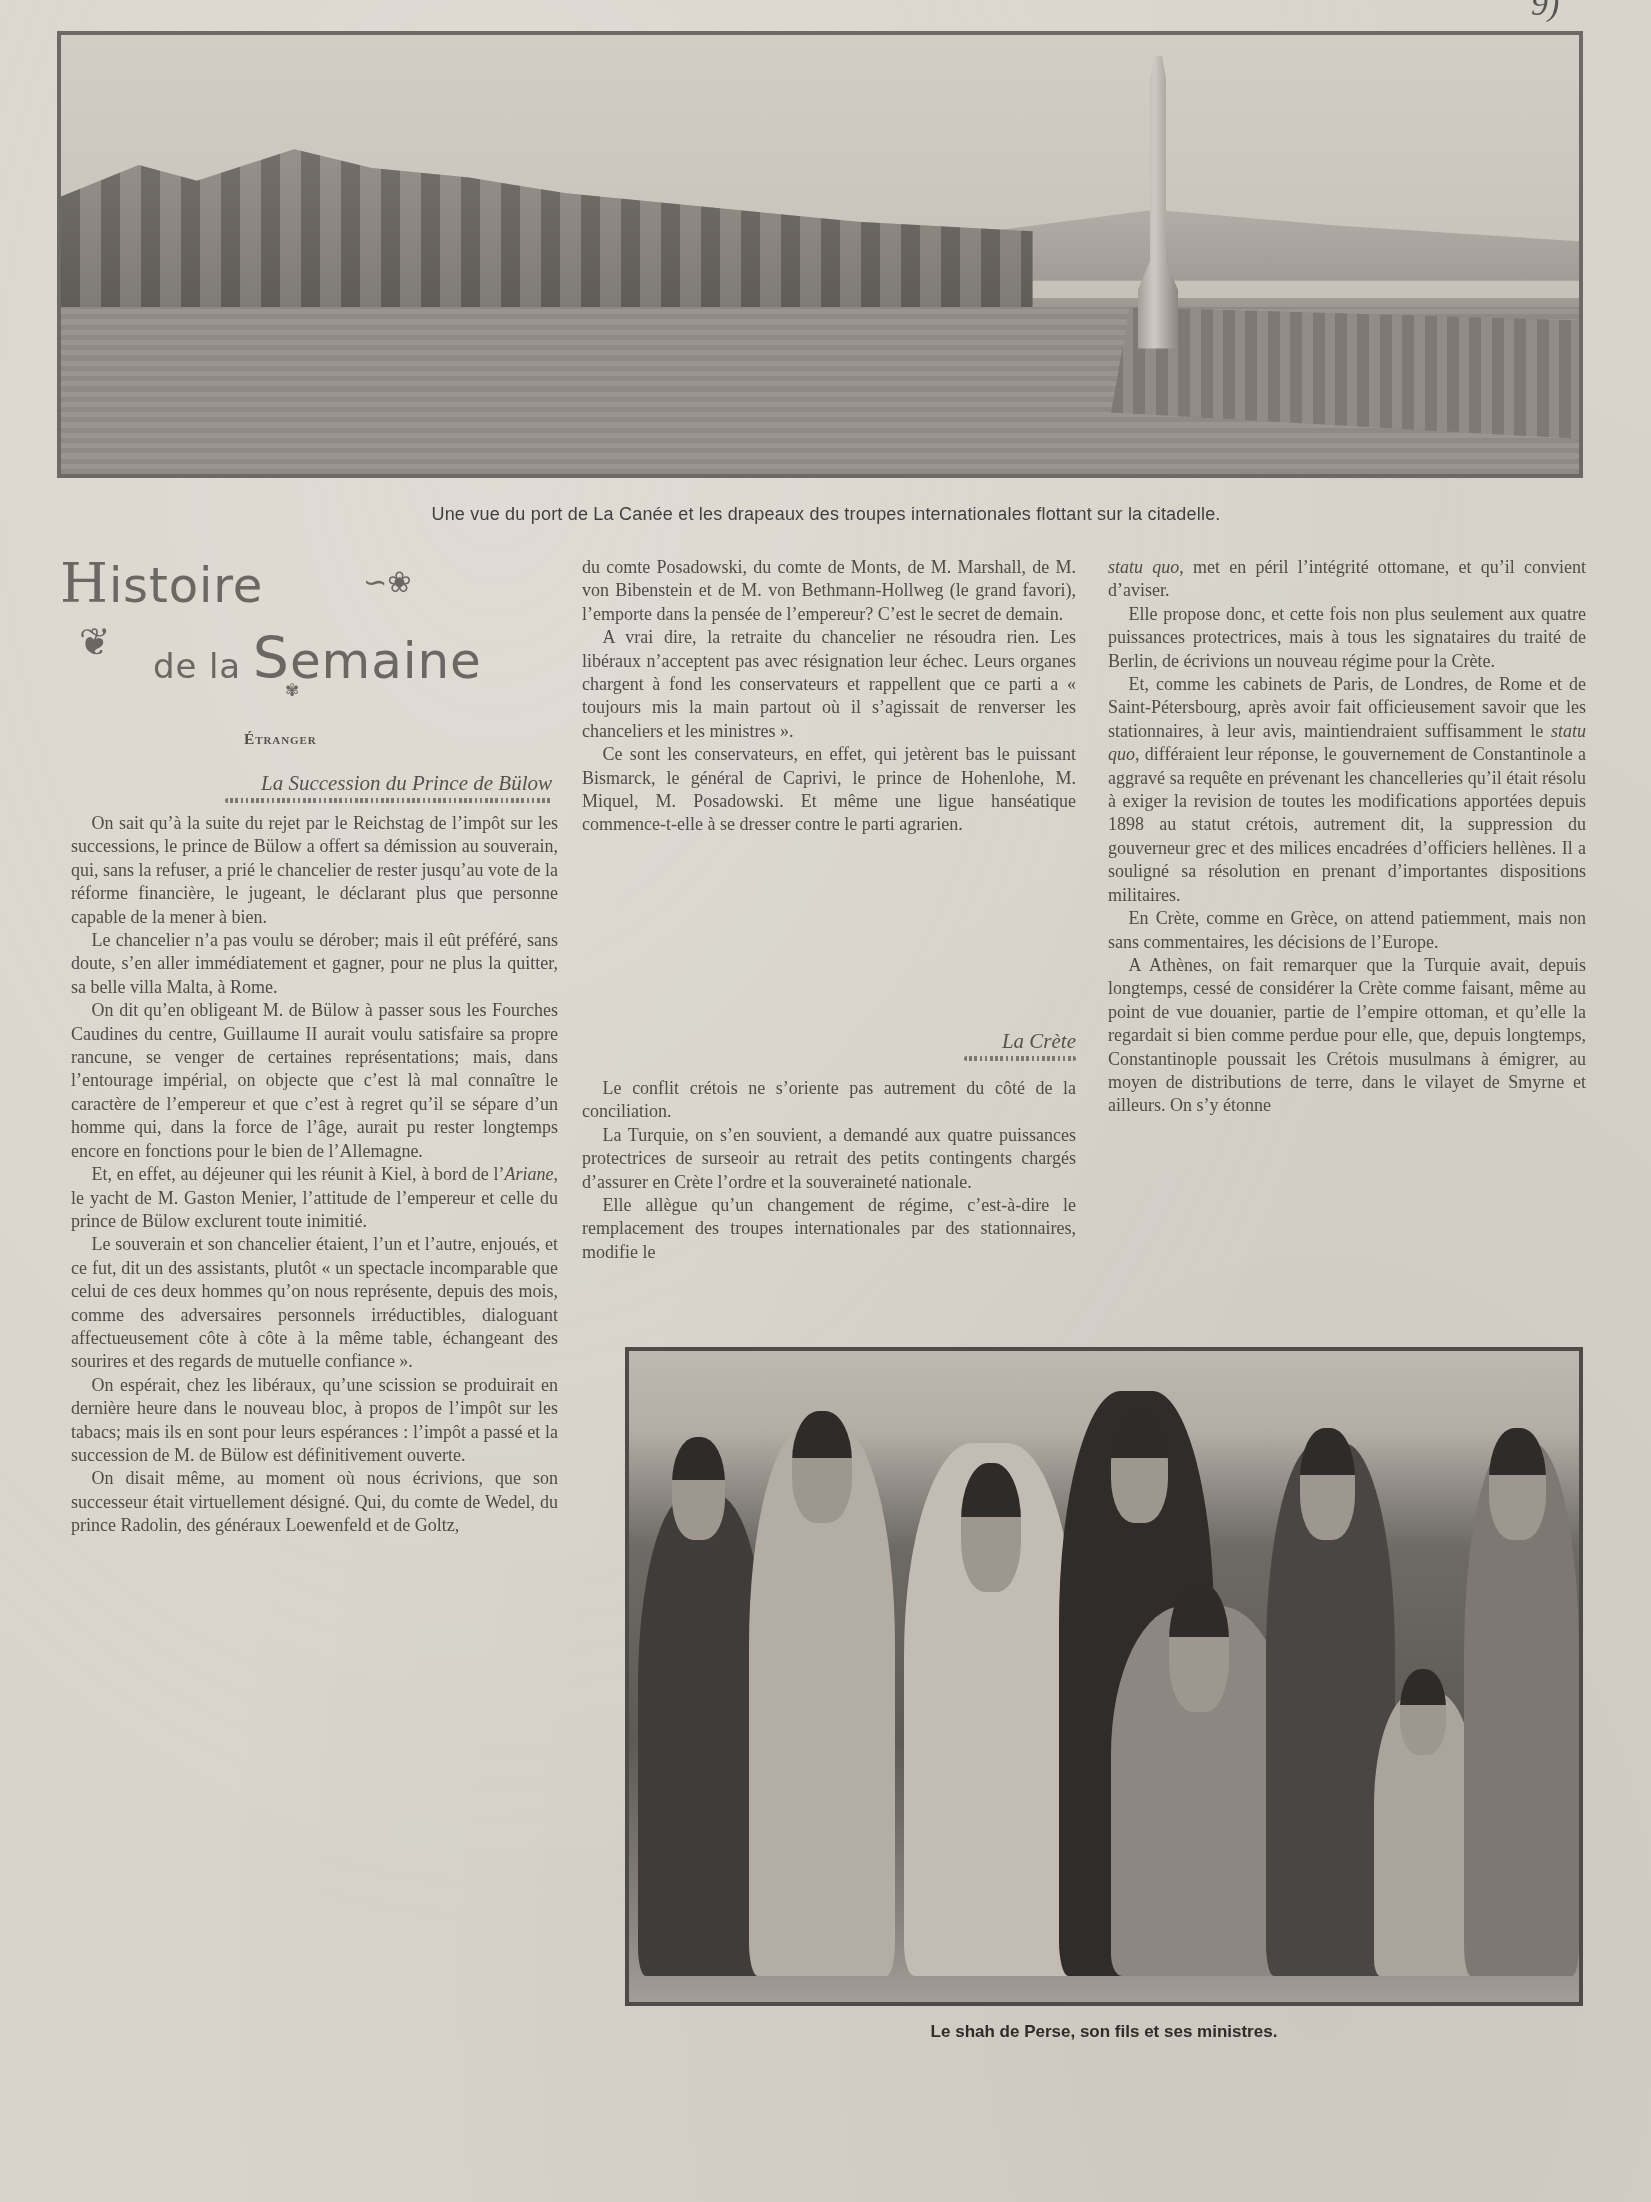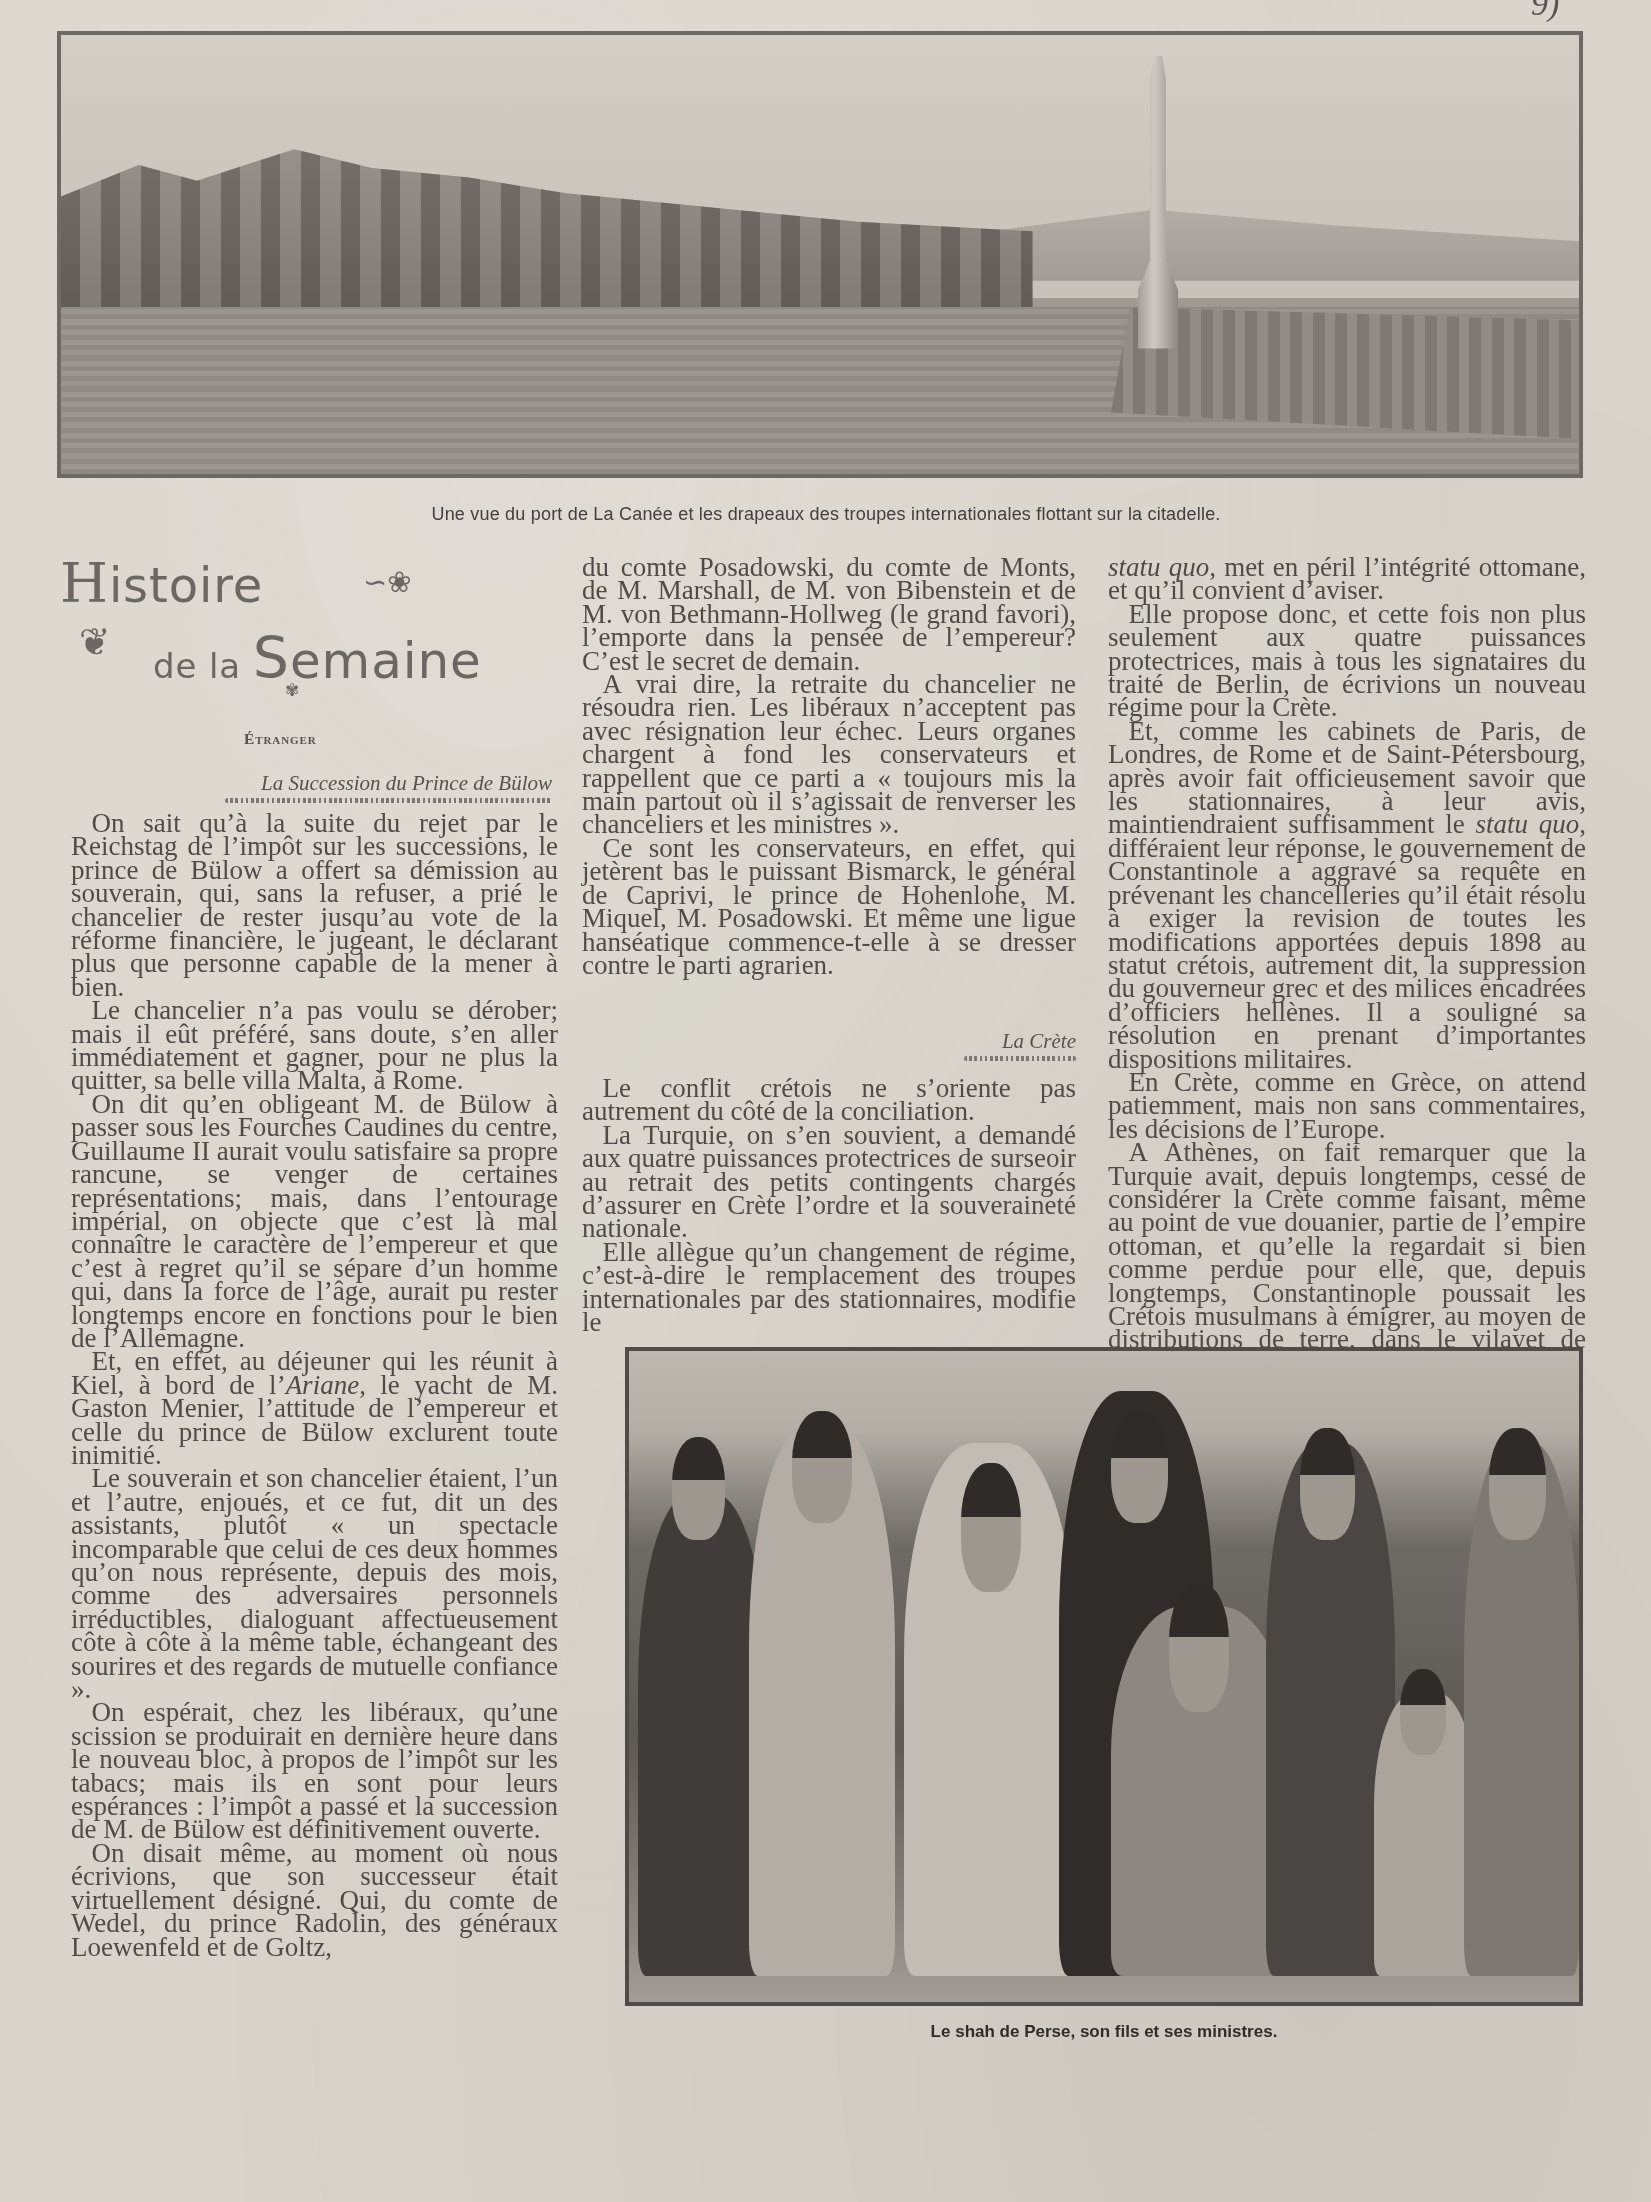--- a/index.html
+++ b/index.html
@@ -61,21 +61,21 @@
     .orn-3 { left: 225px; top: 129px; font-size: 17px; }
     .section-label { position: absolute; left: 244px; top: 730px; font-size: 15.5px;
       font-variant: small-caps; letter-spacing: 0.9px; color: #55524e; font-weight: bold; }
     .subhead { position: absolute; text-align: right; font-style: italic; font-size: 21px; color: #55524e; }
     .subhead .wavy { display: block; height: 5.2px; margin-top: 1.7px;
       background: repeating-linear-gradient(90deg, #7a7672 0 2.6px, transparent 2.6px 5.2px);
       border-radius: 2.6px; }
     .subhead-1 { left: 225px; top: 771px; width: 327px; }
     .subhead-2 { left: 964px; top: 1029px; width: 112px; }
     
-    .col { position: absolute; font-size: 27px; line-height: 23.4px; text-align: justify;
+    .col { position: absolute; font-size: 18px; line-height: 23.4px; text-align: justify;
       hyphens: manual; color: #4f4b47; }
     .col p { margin: 0; text-indent: 20.6px; }
     .col p.noindent { text-indent: 0; }
     .col-1 { left: 71px; top: 812px; width: 487px; }
     .col-2 { left: 582px; top: 556px; width: 494px; }
     .col-2b { left: 582px; top: 1077px; width: 494px; }
     .col-3 { left: 1108px; top: 556px; width: 478px; }
     em { font-style: italic; }
     
     .photo-bottom {

